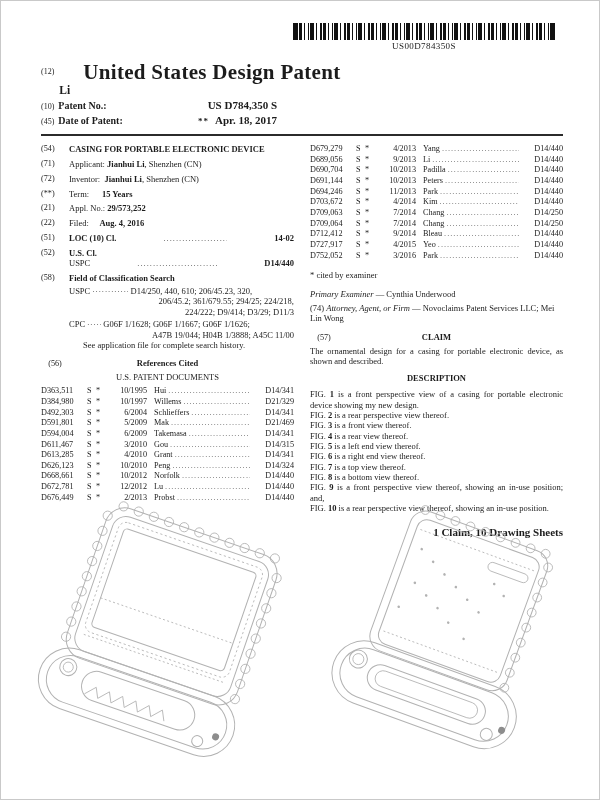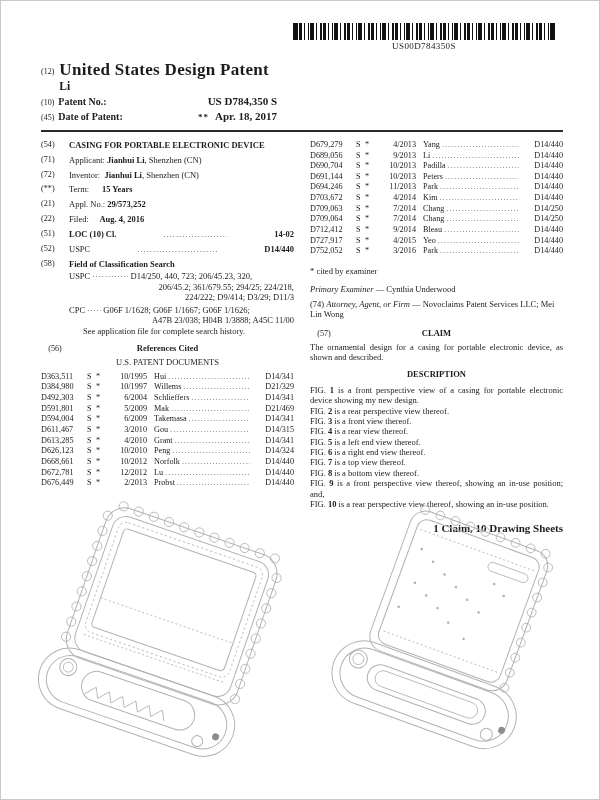--- a/index.html
+++ b/index.html
@@ -17,21 +17,21 @@
       #111 0 2px,#fff 2px 3px,#111 3px 6px,#fff 6px 8px,#111 8px 9px,
       #fff 9px 12px,#111 12px 13px,#fff 13px 14px,#111 14px 18px,
       #fff 18px 20px,#111 20px 21px,#fff 21px 24px);
     border-left:3px solid #111;border-right:3px solid #111;
   }
   .barcode-text{font-size:9px;letter-spacing:.4px;margin-top:1px;}
   
   .header{display:flex;justify-content:space-between;margin-top:10px;flex-direction:column;}
   .h-left{display:flex;gap:5px;}
   .h-num{font-size:8px;margin-top:6px;}
-  .h-title{font-size:17px;font-weight:bold;letter-spacing:.3px;line-height:1.05;}
+  .h-title{font-size:21px;font-weight:bold;letter-spacing:.3px;line-height:1.05;margin-left:24px;}
   .h-surname{font-size:11.5px;font-weight:bold;margin-top:1px;}
   .h-right{width:236px;font-size:10px;margin-top:3px;}
   .h-row{display:flex;align-items:baseline;margin-bottom:3px;}
   .h-row .h-num{margin:0 4px 0 0;font-size:8px;}
   .h-label{font-weight:bold;font-size:10px;}
   .h-val{margin-left:auto;font-weight:bold;font-size:11px;white-space:nowrap;}
   .h-stars{font-size:9px;letter-spacing:1px;margin-right:6px;}
   .rule{border:none;border-top:2.5px solid #2b2b2b;margin:5px 0 0 0;}
   
   .cols{display:flex;gap:16px;margin-top:8px;font-size:8.5px;line-height:1.22;}
@@ -145,37 +145,38 @@
         <span class="fbody leader">
             <span class="b">LOC (10) Cl.</span>
             <span class="dots"></span>
             <span class="b">14-02</span>
           </span>
       </div>
 
       <div class="frow">
         <span class="fnum">(52)</span>
         <span class="fbody">
+          <div class="b">U.S. Cl.</div>
           <div class="leader">
               <span>USPC</span>
               <span class="dots"></span>
               <span class="b">D14/440</span>
             </div>
         </span>
       </div>
 
       <div class="frow">
         <span class="fnum">(58)</span>
         <span class="fbody">
           <div class="b">Field of Classification Search</div>
-          <div><span>USPC</span> <span class="dots-fix" style="width:36px"></span> <span>D14/250, 440, 723; 206/45.23, 320,</span></div>
+          <div><span>USPC</span> <span class="dots-fix" style="width:36px"></span> <span>D14/250, 440, 610; 206/45.23, 320,</span></div>
           <div class="cont">206/45.2; 361/679.55; 294/25; 224/218,</div>
           <div class="cont">224/222; D9/414; D3/29; D11/3</div>
           <div><span>CPC</span> <span class="dots-fix" style="width:14px"></span> <span>G06F 1/1628; G06F 1/1667; G06F 1/1626;</span></div>
-          <div class="cont">A47B 23/038; H04B 1/3888; A45C 11/00</div>
+          <div class="cont">A47B 19/044; H04B 1/3888; A45C 11/00</div>
           <div class="indent">See application file for complete search history.</div>
         </span>
       </div>
 
       <div class="center-head">
         <span class="fnum">(56)</span>
         <span class="b">References Cited</span>
       </div>
       <div class="subhead">U.S. PATENT DOCUMENTS</div>
 

